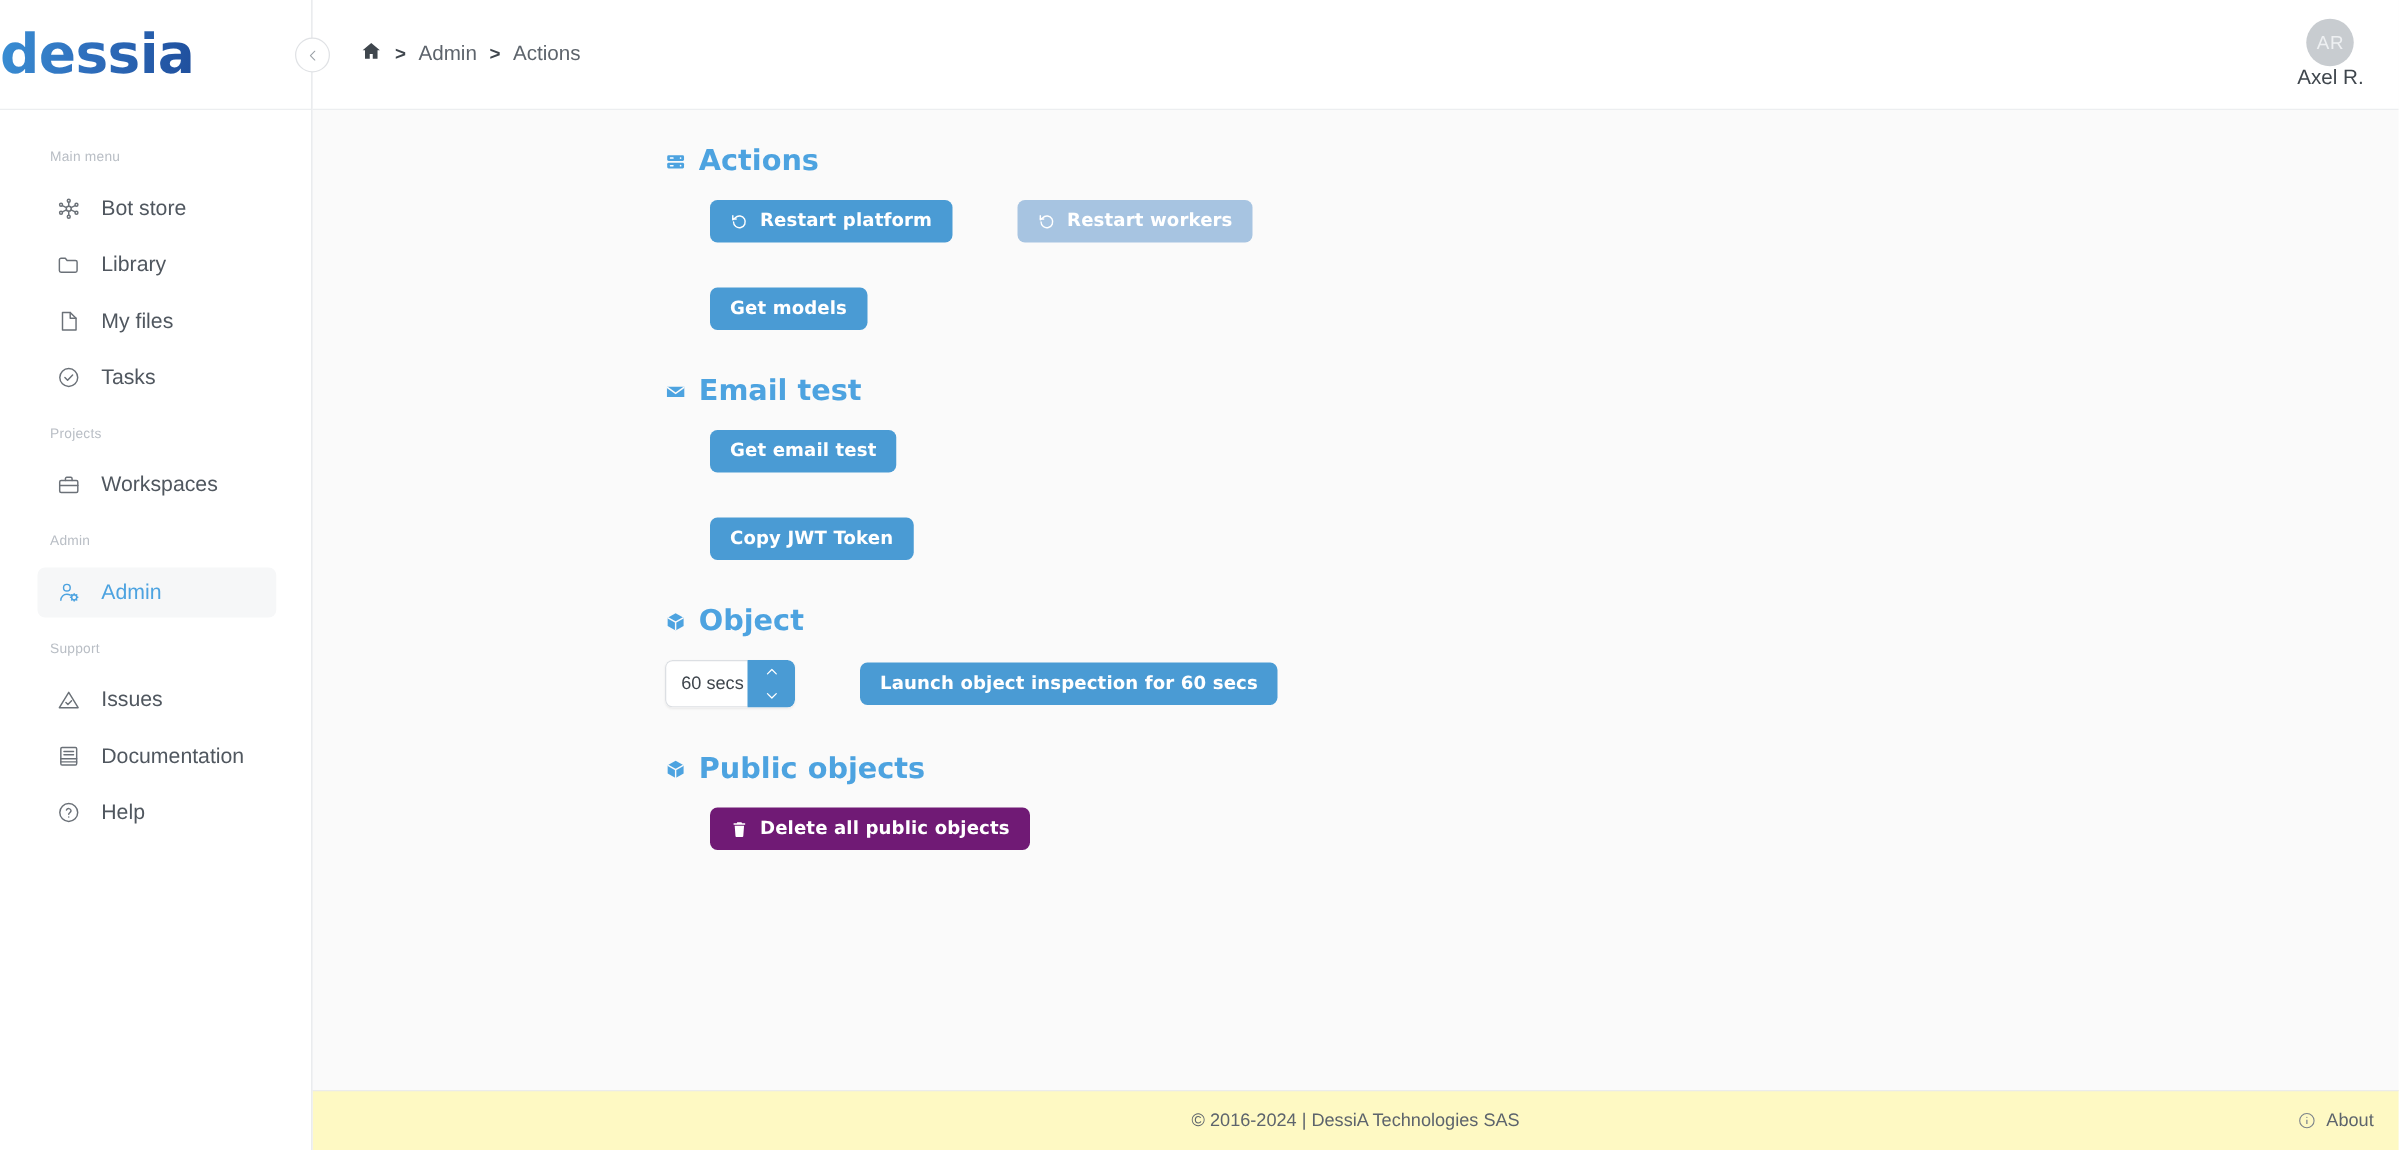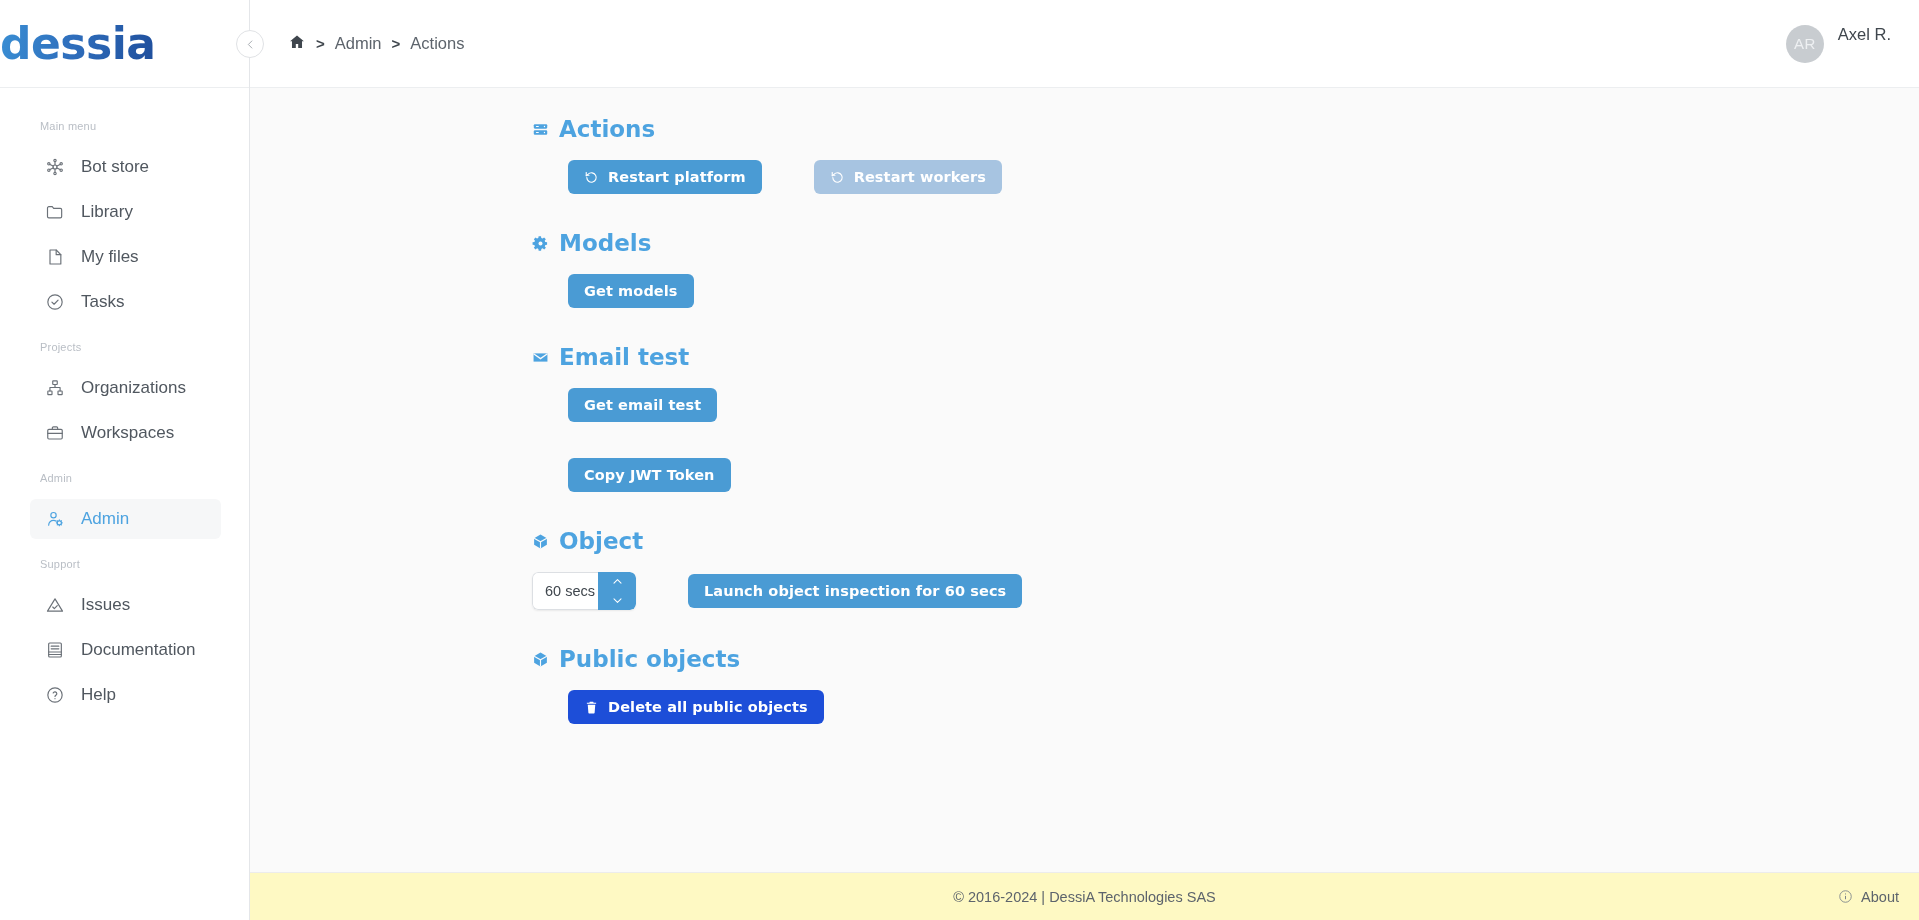--- a/index.html
+++ b/index.html
@@ -120,23 +120,23 @@
     font-size: 16.5px;
     color: #5d646c;
     margin-left: 10px;
   }
   .breadcrumb .crumb { cursor: pointer; color: #5d646c; }
   .bc-sep { color: #3f464d; font-weight: 700; font-size: 15px; }
   .home-ico svg { width: 18px; height: 18px; fill: #3f464d; }
 
   .user-area {
     display: flex;
-    align-items: flex-start;
-    gap: 14px;
+    align-items: center;
     cursor: pointer;
+    flex-direction: column;
   }
   .avatar {
     width: 38px; height: 38px;
     border-radius: 50%;
     background: #c8ccd0;
     color: #eef0f2;
     display: flex; align-items: center; justify-content: center;
     font-size: 15px;
     letter-spacing: 0.5px;
   }
@@ -180,21 +180,21 @@
     gap: 9px;
     cursor: pointer;
     letter-spacing: 0.1px;
     margin-left: 36px;
   }
   .btn.disabled {
     background: #a7c4e1;
     cursor: default;
     color: #ffffff;
   }
-  .btn.danger { background: #1d4ed8; }
+  .btn.danger { background: #701a75; }
   .btn svg { width: 15px; height: 15px; fill: none; stroke: #ffffff; stroke-width: 1.8; stroke-linecap: round; stroke-linejoin: round; }
   .btn svg.filled { fill: #ffffff; stroke: none; }
   .spacer-md { height: 36px; }
 
   
   .stepper {
     display: inline-flex;
     align-items: stretch;
     height: 38px;
     border-radius: 6px;
@@ -307,31 +307,20 @@
           <svg viewBox="0 0 24 24">
               <circle cx="12" cy="12" r="8.6"></circle>
               <path d="M8.3 12.1l2.6 2.6 4.8-5"></path>
             </svg>
         </span>
         <span>Tasks</span>
       </div>
 
       <div class="nav-section-label">Projects</div>
 
-      <div class="nav-item">
-        <span class="nav-ico">
-          <svg viewBox="0 0 24 24">
-              <rect x="9.3" y="3.4" width="5.4" height="4.4" rx="0.6"></rect>
-              <rect x="3.4" y="15.6" width="5" height="4.4" rx="0.6"></rect>
-              <rect x="15.6" y="15.6" width="5" height="4.4" rx="0.6"></rect>
-              <path d="M12 7.8v3.6M5.9 15.6v-4.2h12.2v4.2"></path>
-            </svg>
-        </span>
-        <span>Organizations</span>
-      </div>
 
       <div class="nav-item">
         <span class="nav-ico">
           <svg viewBox="0 0 24 24">
               <rect x="3.3" y="7.6" width="17.4" height="11.6" rx="1.4"></rect>
               <path d="M8.8 7.6V5.9a1.3 1.3 0 0 1 1.3-1.3h3.8a1.3 1.3 0 0 1 1.3 1.3v1.7"></path>
               <path d="M3.3 12.4h17.4"></path>
             </svg>
         </span>
         <span>Workspaces</span>
@@ -446,29 +435,20 @@
                 <path d="M4.5 12a7.5 7.5 0 1 0 2.2-5.3L3.6 9.4"></path>
               </svg>
             <span>Restart workers</span>
           </button>
         </div>
       </div>
 
       <div class="spacer-md"></div>
 
       <div class="section">
-        <h2 class="section-title">
-          <span class="sec-ico">
-            <svg viewBox="0 0 24 24">
-                <path d="M21.3 13.7v-3.4l-2.6-.4a6.9 6.9 0 0 0-.8-1.9l1.6-2.1-2.4-2.4-2.1 1.6a6.9 6.9 0 0 0-1.9-.8l-.4-2.6h-3.4l-.4 2.6a6.9 6.9 0 0 0-1.9.8L5 3.5 2.6 5.9l1.6 2.1a6.9 6.9 0 0 0-.8 1.9l-2.6.4v3.4l2.6.4c.2.7.5 1.3.8 1.9L2.6 18l2.4 2.4 2.1-1.6c.6.4 1.2.6 1.9.8l.4 2.6h3.4l.4-2.6c.7-.2 1.3-.5 1.9-.8l2.1 1.6 2.4-2.4-1.6-2.1c.4-.6.6-1.2.8-1.9z"></path>
-                <circle cx="12" cy="12" r="2.8" fill="#fafafa"></circle>
-              </svg>
-          </span>
-          <span>Models</span>
-        </h2>
         <div class="btn-row">
           <button class="btn">
             <span>Get models</span>
           </button>
         </div>
       </div>
 
       <div class="spacer-md"></div>
 
       <div class="section">

